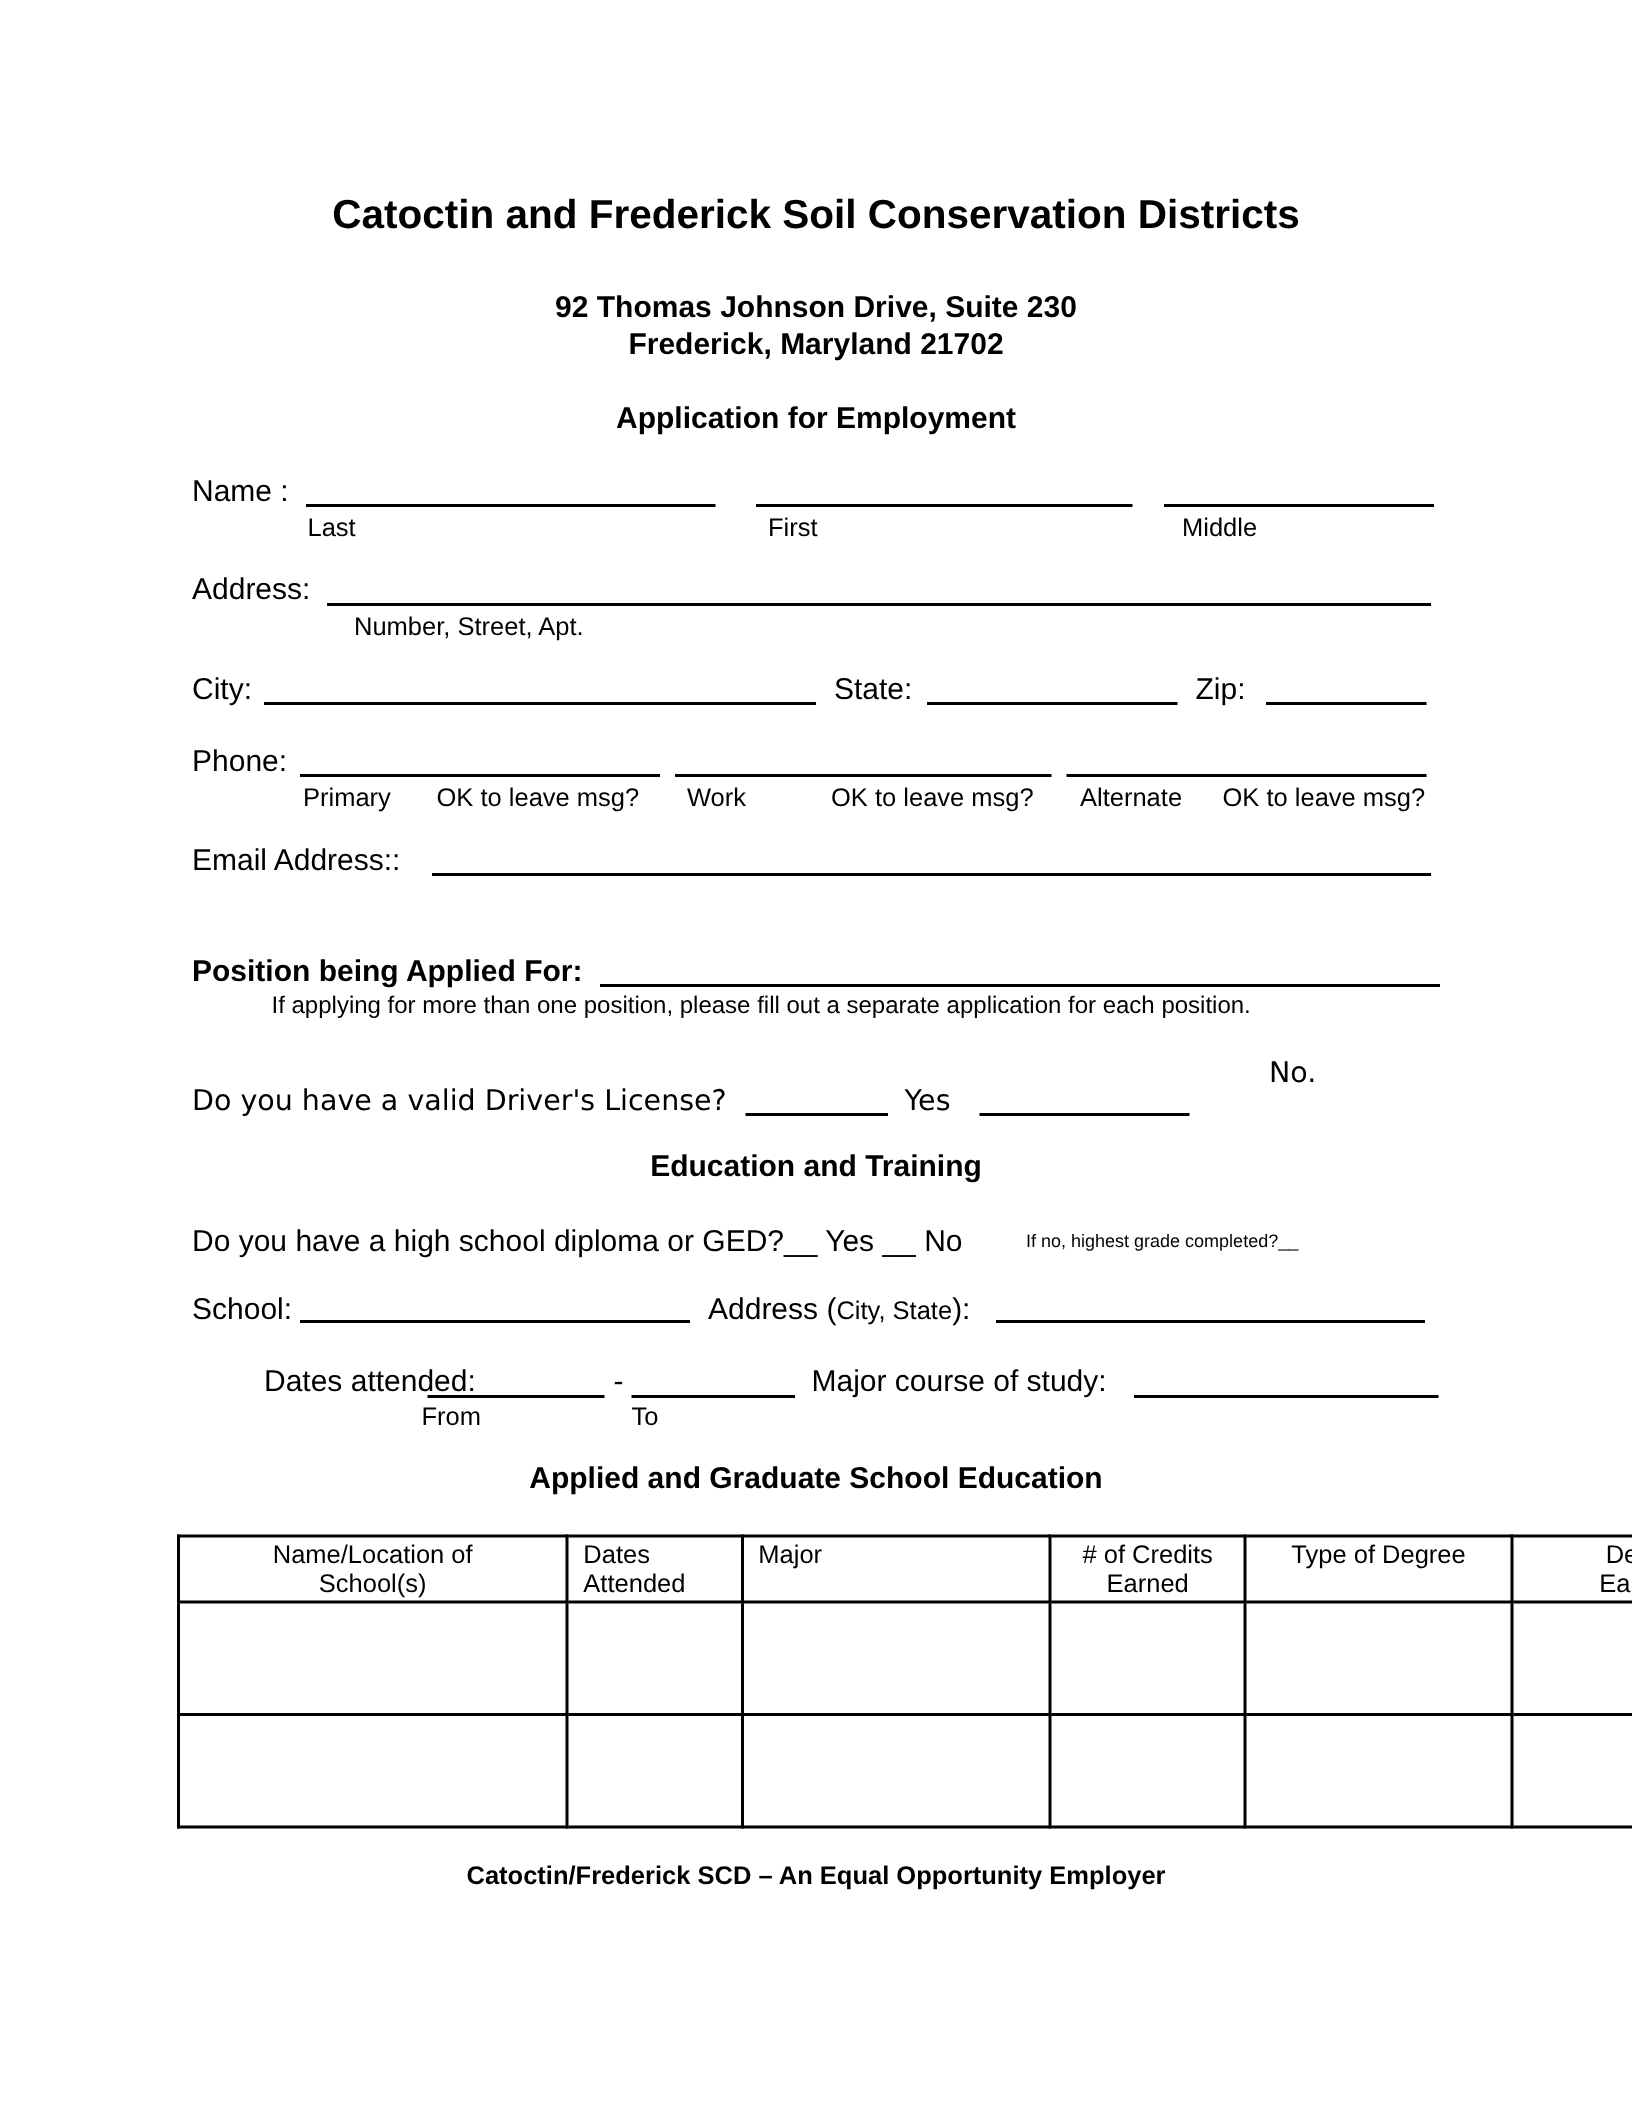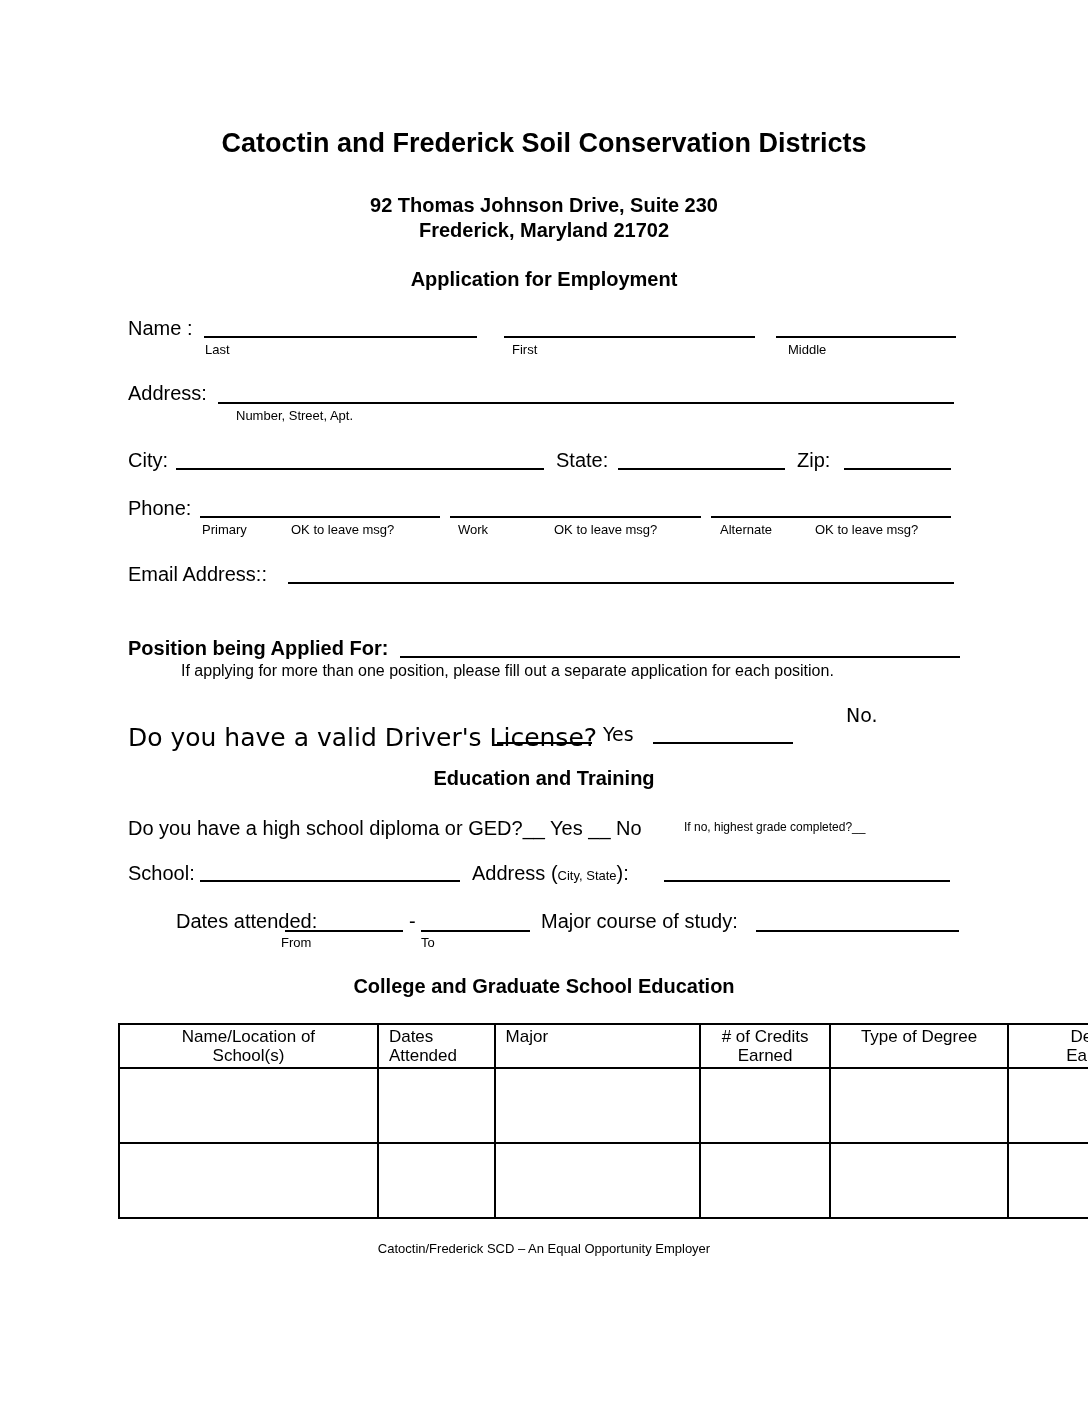--- a/index.html
+++ b/index.html
@@ -1,21 +1,21 @@
 <!DOCTYPE html>
 <html><head>
 <meta charset="utf-8">
 <style>
   html, body { margin:0; padding:0; background:#ffffff; }
   body { width:1088px; height:1408px; position:relative; font-family:"Liberation Sans", sans-serif; color:#000; overflow:hidden; }
   .abs { position:absolute; white-space:nowrap; }
   .title { font-size:27px; font-weight:bold; left:0; width:1088px; text-align:center; }
   .sub { font-size:20px; font-weight:bold; left:0; width:1088px; text-align:center; }
   .lbl { font-size:20px; }
-  .small { font-size:13px; }
+  .small { font-size:17px; }
   .tiny { font-size:15px; }
   .line { position:absolute; border-bottom:2px solid #000; height:0; }
   table.edu { position:absolute; left:118px; top:1023px; width:1024px; border-collapse:collapse; font-size:17px; }
   table.edu th, table.edu td { border:2px solid #000; padding:0; vertical-align:top; font-weight:normal; }
   table.edu th { height:40px; line-height:19px; padding-top:2px; }
   table.edu td { height:73px; }
 </style>
 </head>
 <body>
 
@@ -54,21 +54,21 @@
 <div class="abs small" style="left:720px; top:522px;">Alternate</div>
 <div class="abs small" style="left:815px; top:522px;">OK to leave msg?</div>
 
 <div class="abs lbl" style="left:128px; top:563px;">Email Address::</div>
 <div class="line" style="left:288px; top:582px; width:666px;"></div>
 
 <div class="abs lbl" style="left:128px; top:637px;font-weight:bold;">Position being Applied For:</div>
 <div class="line" style="left:400px; top:656px; width:560px;"></div>
 <div class="abs tiny" style="left:181px; top:662px; font-size:16px;">If applying for more than one position, please fill out a separate application for each position.</div>
 
-<div class="abs lbl" style="left:128px; top:723px; font-family:'DejaVu Sans', sans-serif; font-size:25px;">Do you have a valid Driver's License?</div>
+<div class="abs lbl" style="left:128px; top:723px; font-family:'DejaVu Sans', sans-serif; font-size:19px;">Do you have a valid Driver's License?</div>
 <div class="line" style="left:497px; top:742px; width:95px;"></div>
 <div class="abs lbl" style="left:603px; top:723px; font-family:'DejaVu Sans', sans-serif; font-size:19px;">Yes</div>
 <div class="line" style="left:653px; top:742px; width:140px;"></div>
 <div class="abs lbl" style="left:806px; top:704px; font-family:'DejaVu Sans', sans-serif; font-size:19px;margin-left:40px;">No.</div>
 
 <div class="abs sub" style="top:767px;">Education and Training</div>
 
 <div class="abs lbl" style="left:128px; top:817px;">Do you have a high school diploma or GED?__ Yes __ No</div>
 <div class="abs tiny" style="left:684px; top:820px; font-size:12px;">If no, highest grade completed?__</div>
 
@@ -79,21 +79,21 @@
 
 <div class="abs lbl" style="left:128px; top:910px;margin-left:48px;">Dates attended:</div>
 <div class="line" style="left:285px; top:930px; width:118px;"></div>
 <div class="abs lbl" style="left:409px; top:910px;">-</div>
 <div class="line" style="left:421px; top:930px; width:109px;"></div>
 <div class="abs small" style="left:281px; top:935px;">From</div>
 <div class="abs small" style="left:421px; top:935px;">To</div>
 <div class="abs lbl" style="left:541px; top:910px;">Major course of study:</div>
 <div class="line" style="left:756px; top:930px; width:203px;"></div>
 
-<div class="abs sub" style="top:975px;">College and Graduate School Education</div>
+<div class="abs sub" style="top:975px;">Applied and Graduate School Education</div>
 
 <table class="edu">
   <colgroup>
     <col style="width:222px">
       <col style="width:100px">
       <col style="width:176px">
       <col style="width:112px">
       <col style="width:152px">
       <col style="width:90px">
   </colgroup>
@@ -138,13 +138,13 @@
       <td></td>
       <td></td>
       <td></td>
       <td></td>
       <td></td>
       <td></td>
     </tr>
   </tbody>
 </table>
 
-<div class="abs small" style="left:0; width:1088px; text-align:center; top:1241px;">Catoctin/Frederick SCD – An Equal Opportunity Employer</div>
+<div class="abs small" style="left:0; width:1088px; text-align:center; top:1241px;font-weight:bold;">Catoctin/Frederick SCD – An Equal Opportunity Employer</div>
 
 </body></html>

